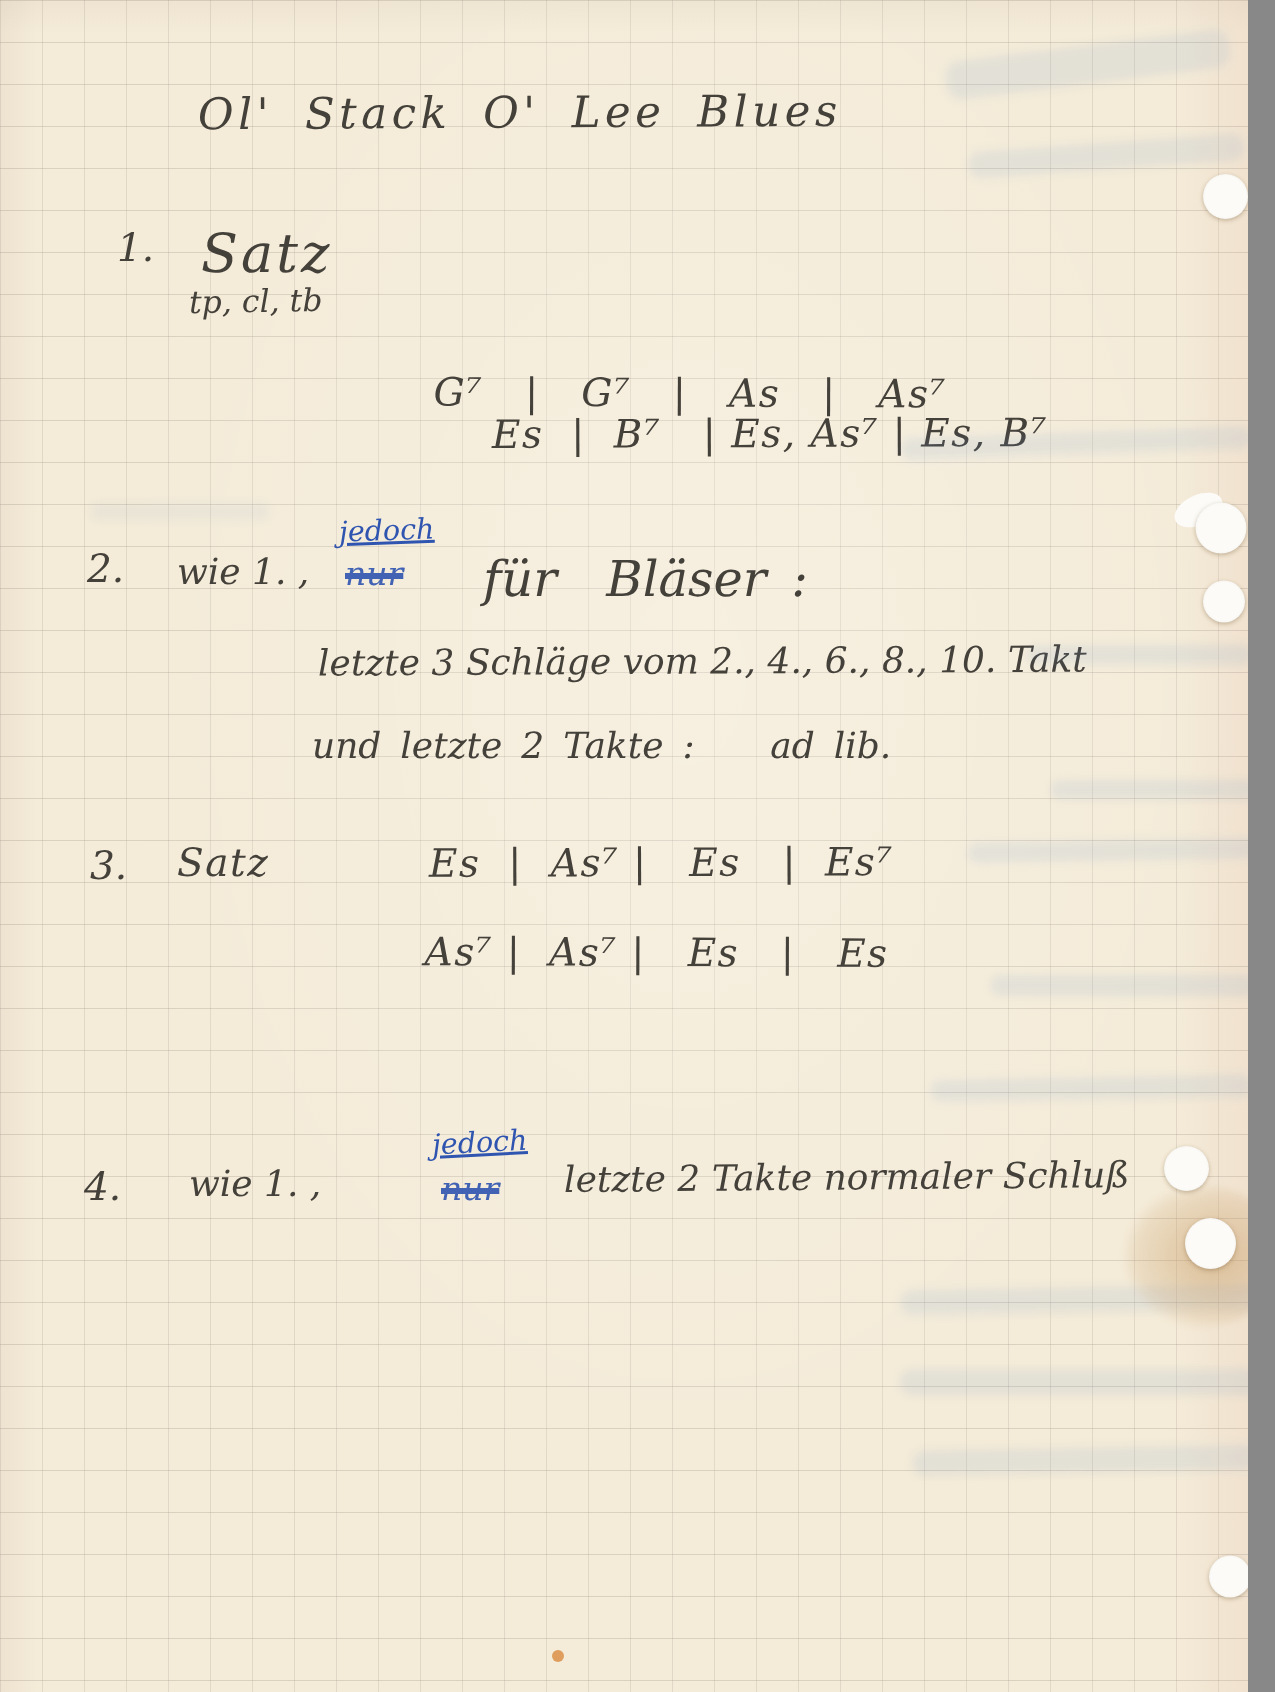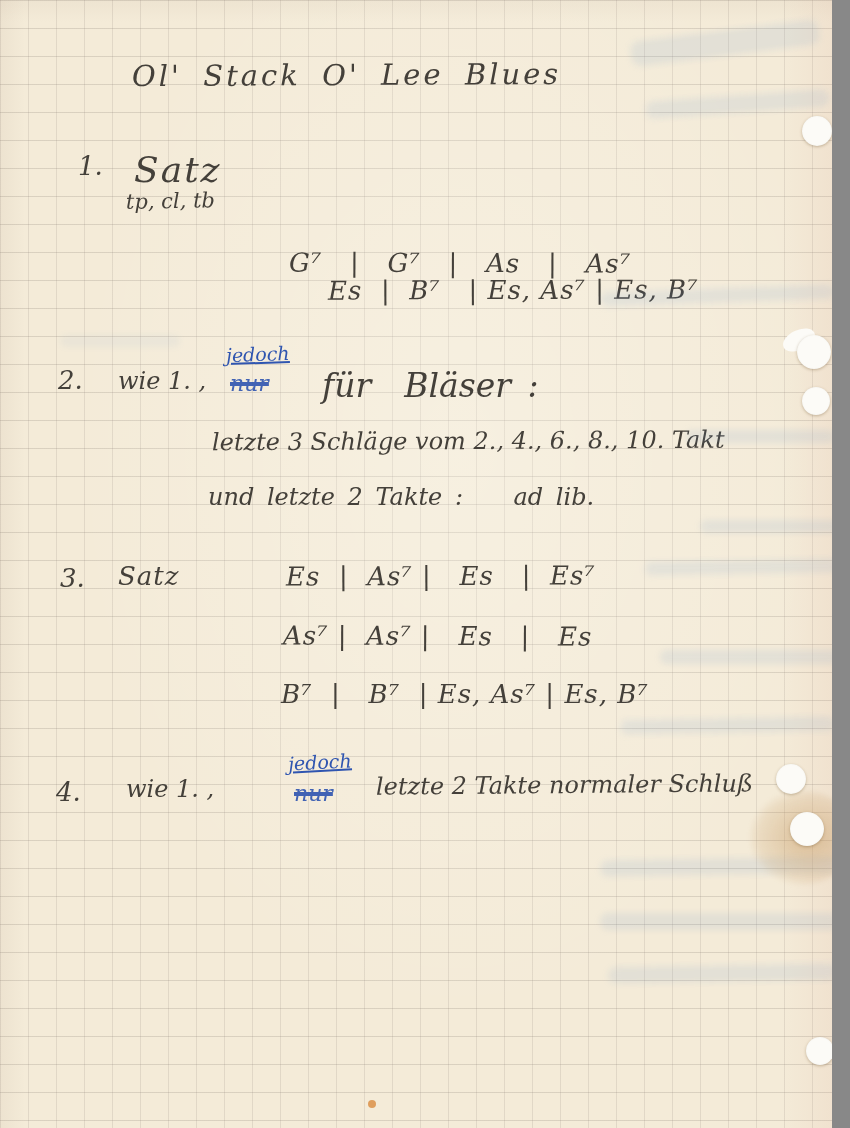--- a/index.html
+++ b/index.html
@@ -83,21 +83,20 @@
   <div class="hand blue insert" style="left:226px; top:344px; transform:rotate(-2deg);">jedoch</div>
   <div class="hand struck" style="left:230px; top:372px; font-size:22px;">nur</div>
   <div class="hand" style="left:322px; top:368px; font-size:33px; word-spacing:6px;">für  Bläser :</div>
   <div class="hand" style="left:212px; top:428px; font-size:24px; transform:rotate(-0.3deg);">letzte 3 Schläge vom 2., 4., 6., 8., 10. Takt</div>
   <div class="hand" style="left:208px; top:484px; font-size:24px; word-spacing:5px;">und letzte 2 Takte :    ad lib.</div>
 
   <div class="hand" style="left:60px; top:564px; font-size:26px;">3.</div>
   <div class="hand" style="left:118px; top:562px; font-size:26px; letter-spacing:1px;">Satz</div>
   <div class="hand chord" style="left:283px; top:622px; transform:rotate(0.2deg);">As⁷ |  As⁷ |   Es   |   Es</div>
   <div class="hand chord" style="left:286px; top:562px; transform:rotate(-0.2deg);">Es  |  As⁷ |   Es   |  Es⁷</div>
-  <div class="hand chord" style="left:281px; top:680px;">B⁷  |   B⁷  | Es, As⁷ | Es, B⁷</div>
 
   <div class="hand" style="left:56px; top:778px; font-size:26px;">4.</div>
   <div class="hand" style="left:126px; top:776px; font-size:24px;">wie 1. ,</div>
   <div class="hand blue insert" style="left:288px; top:752px; transform:rotate(-3deg);">jedoch</div>
   <div class="hand struck" style="left:294px; top:782px; font-size:22px;">nur</div>
   <div class="hand" style="left:376px; top:772px; font-size:24px; transform:rotate(-0.5deg);">letzte 2 Takte normaler Schluß</div>
 
   <div class="smudge" style="left:630px; top:30px;  width:190px; height:26px; transform:rotate(-7deg);"></div>
   <div class="smudge" style="left:645px; top:95px;  width:185px; height:18px; transform:rotate(-4deg);"></div>
   <div class="smudge" style="left:600px; top:288px; width:235px; height:15px; transform:rotate(-2deg);"></div>

